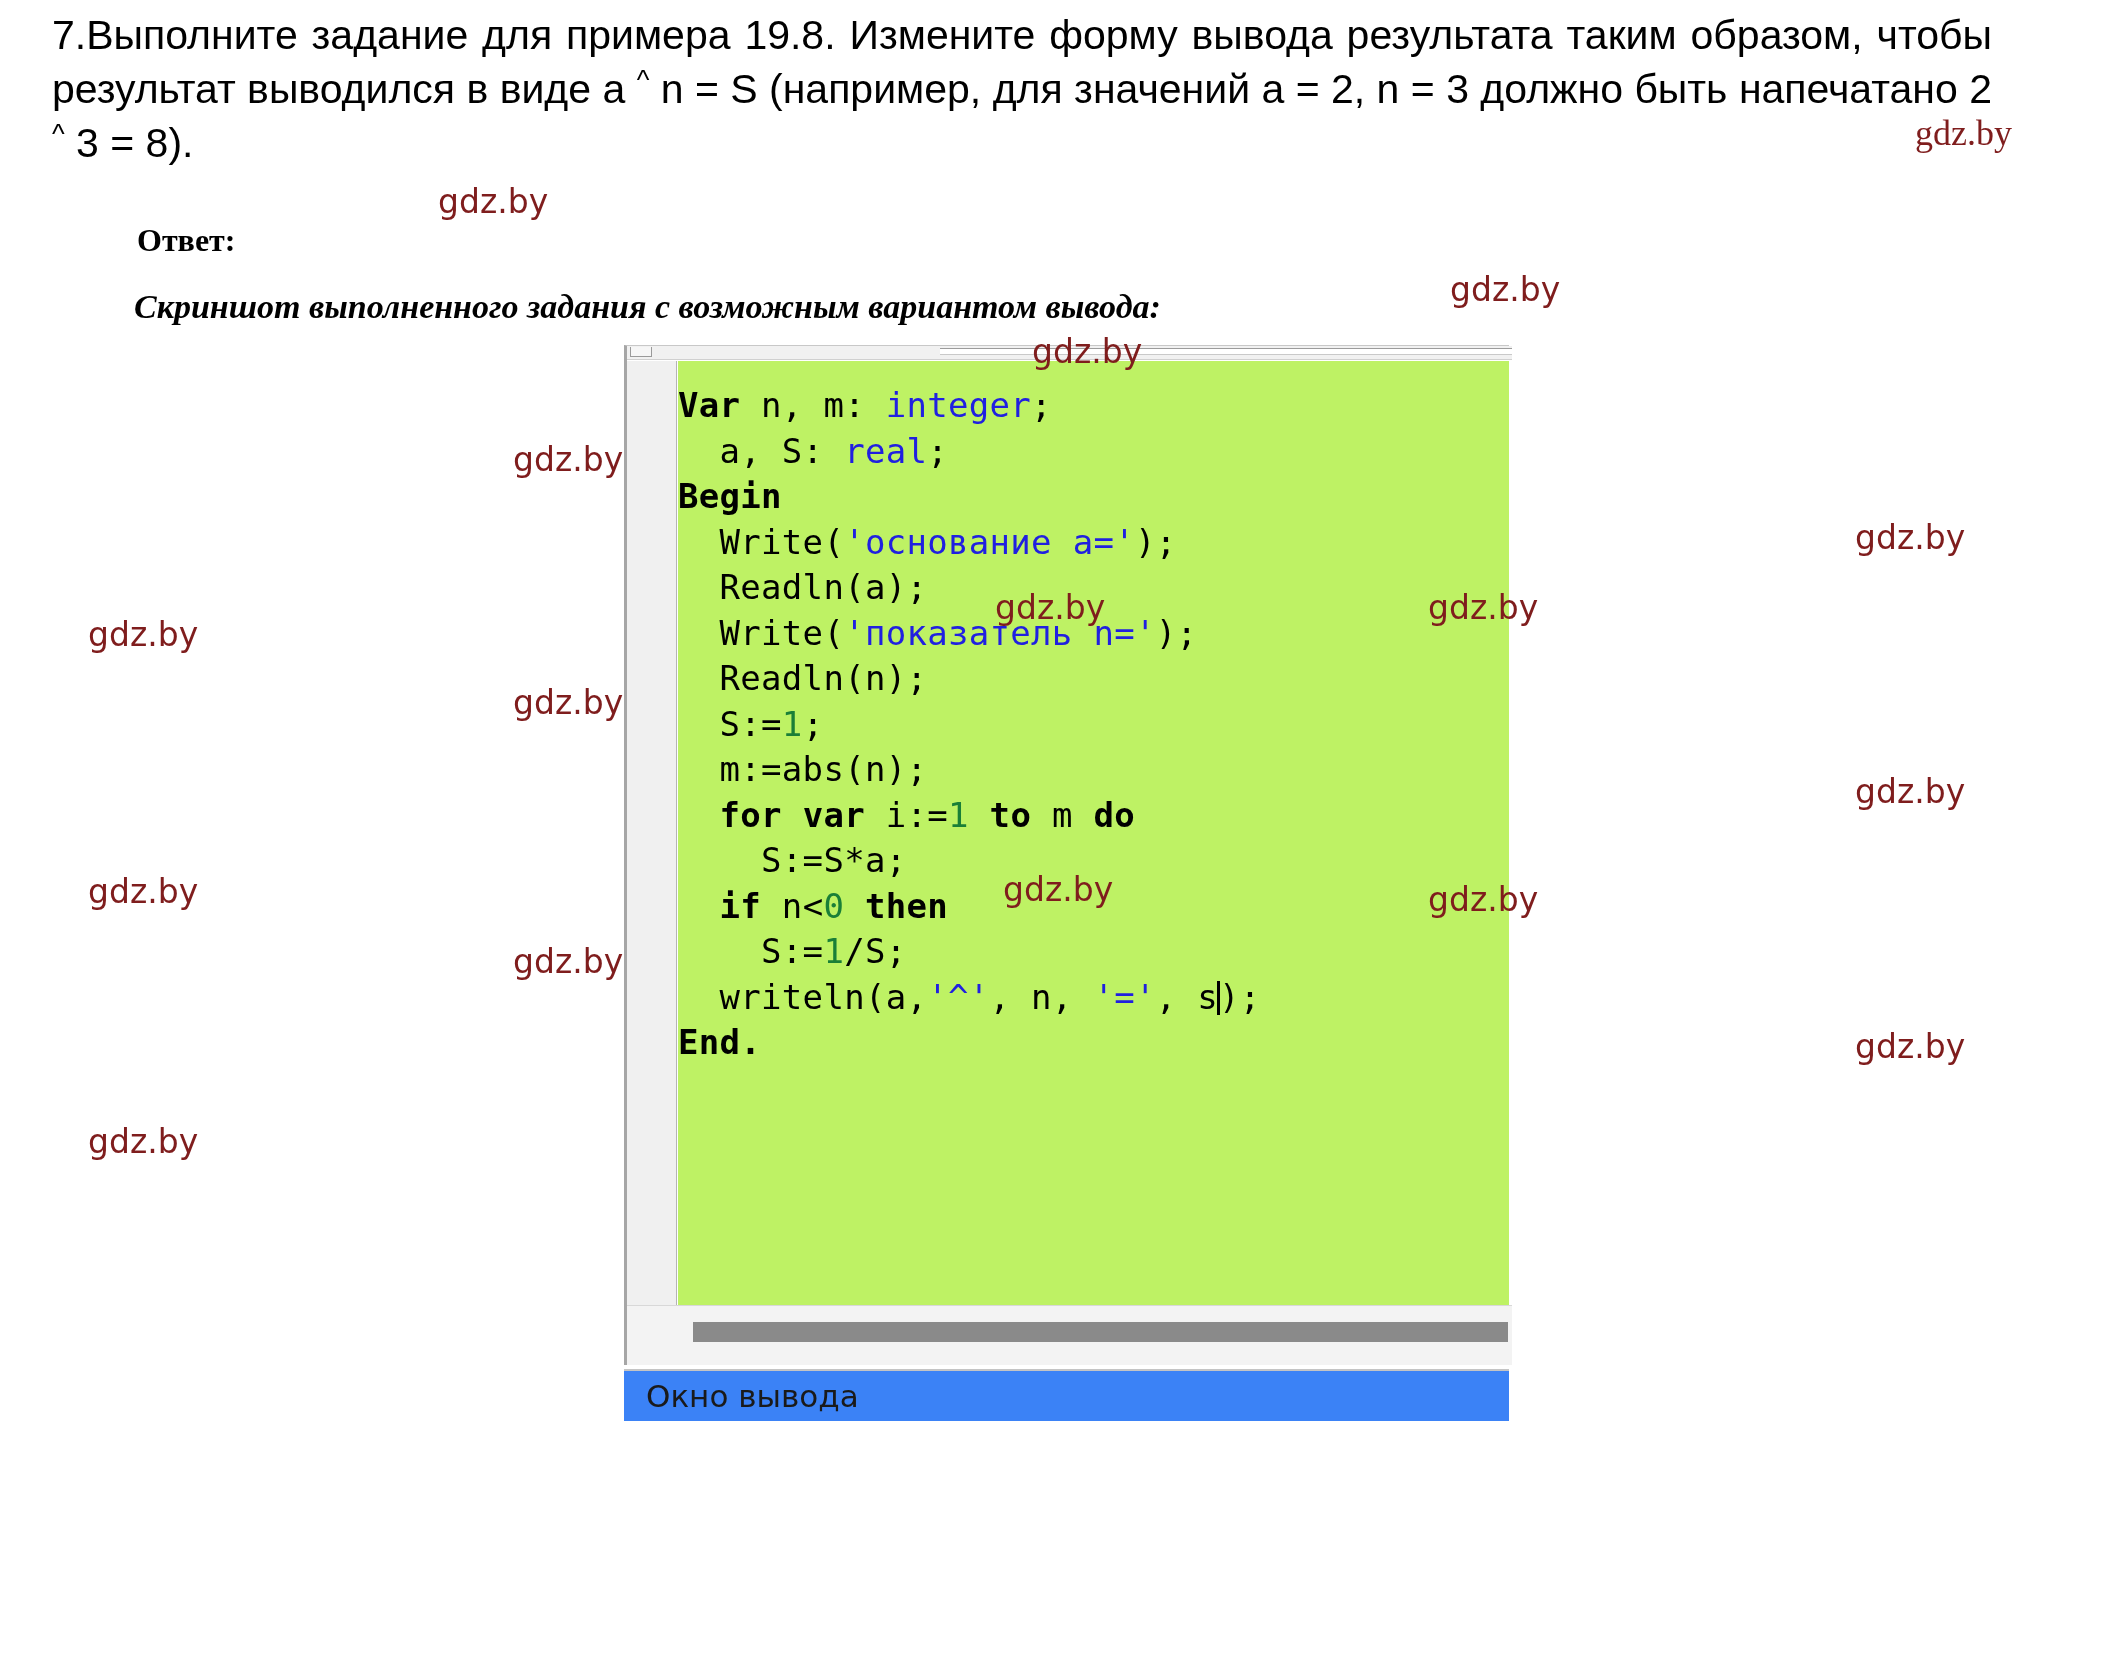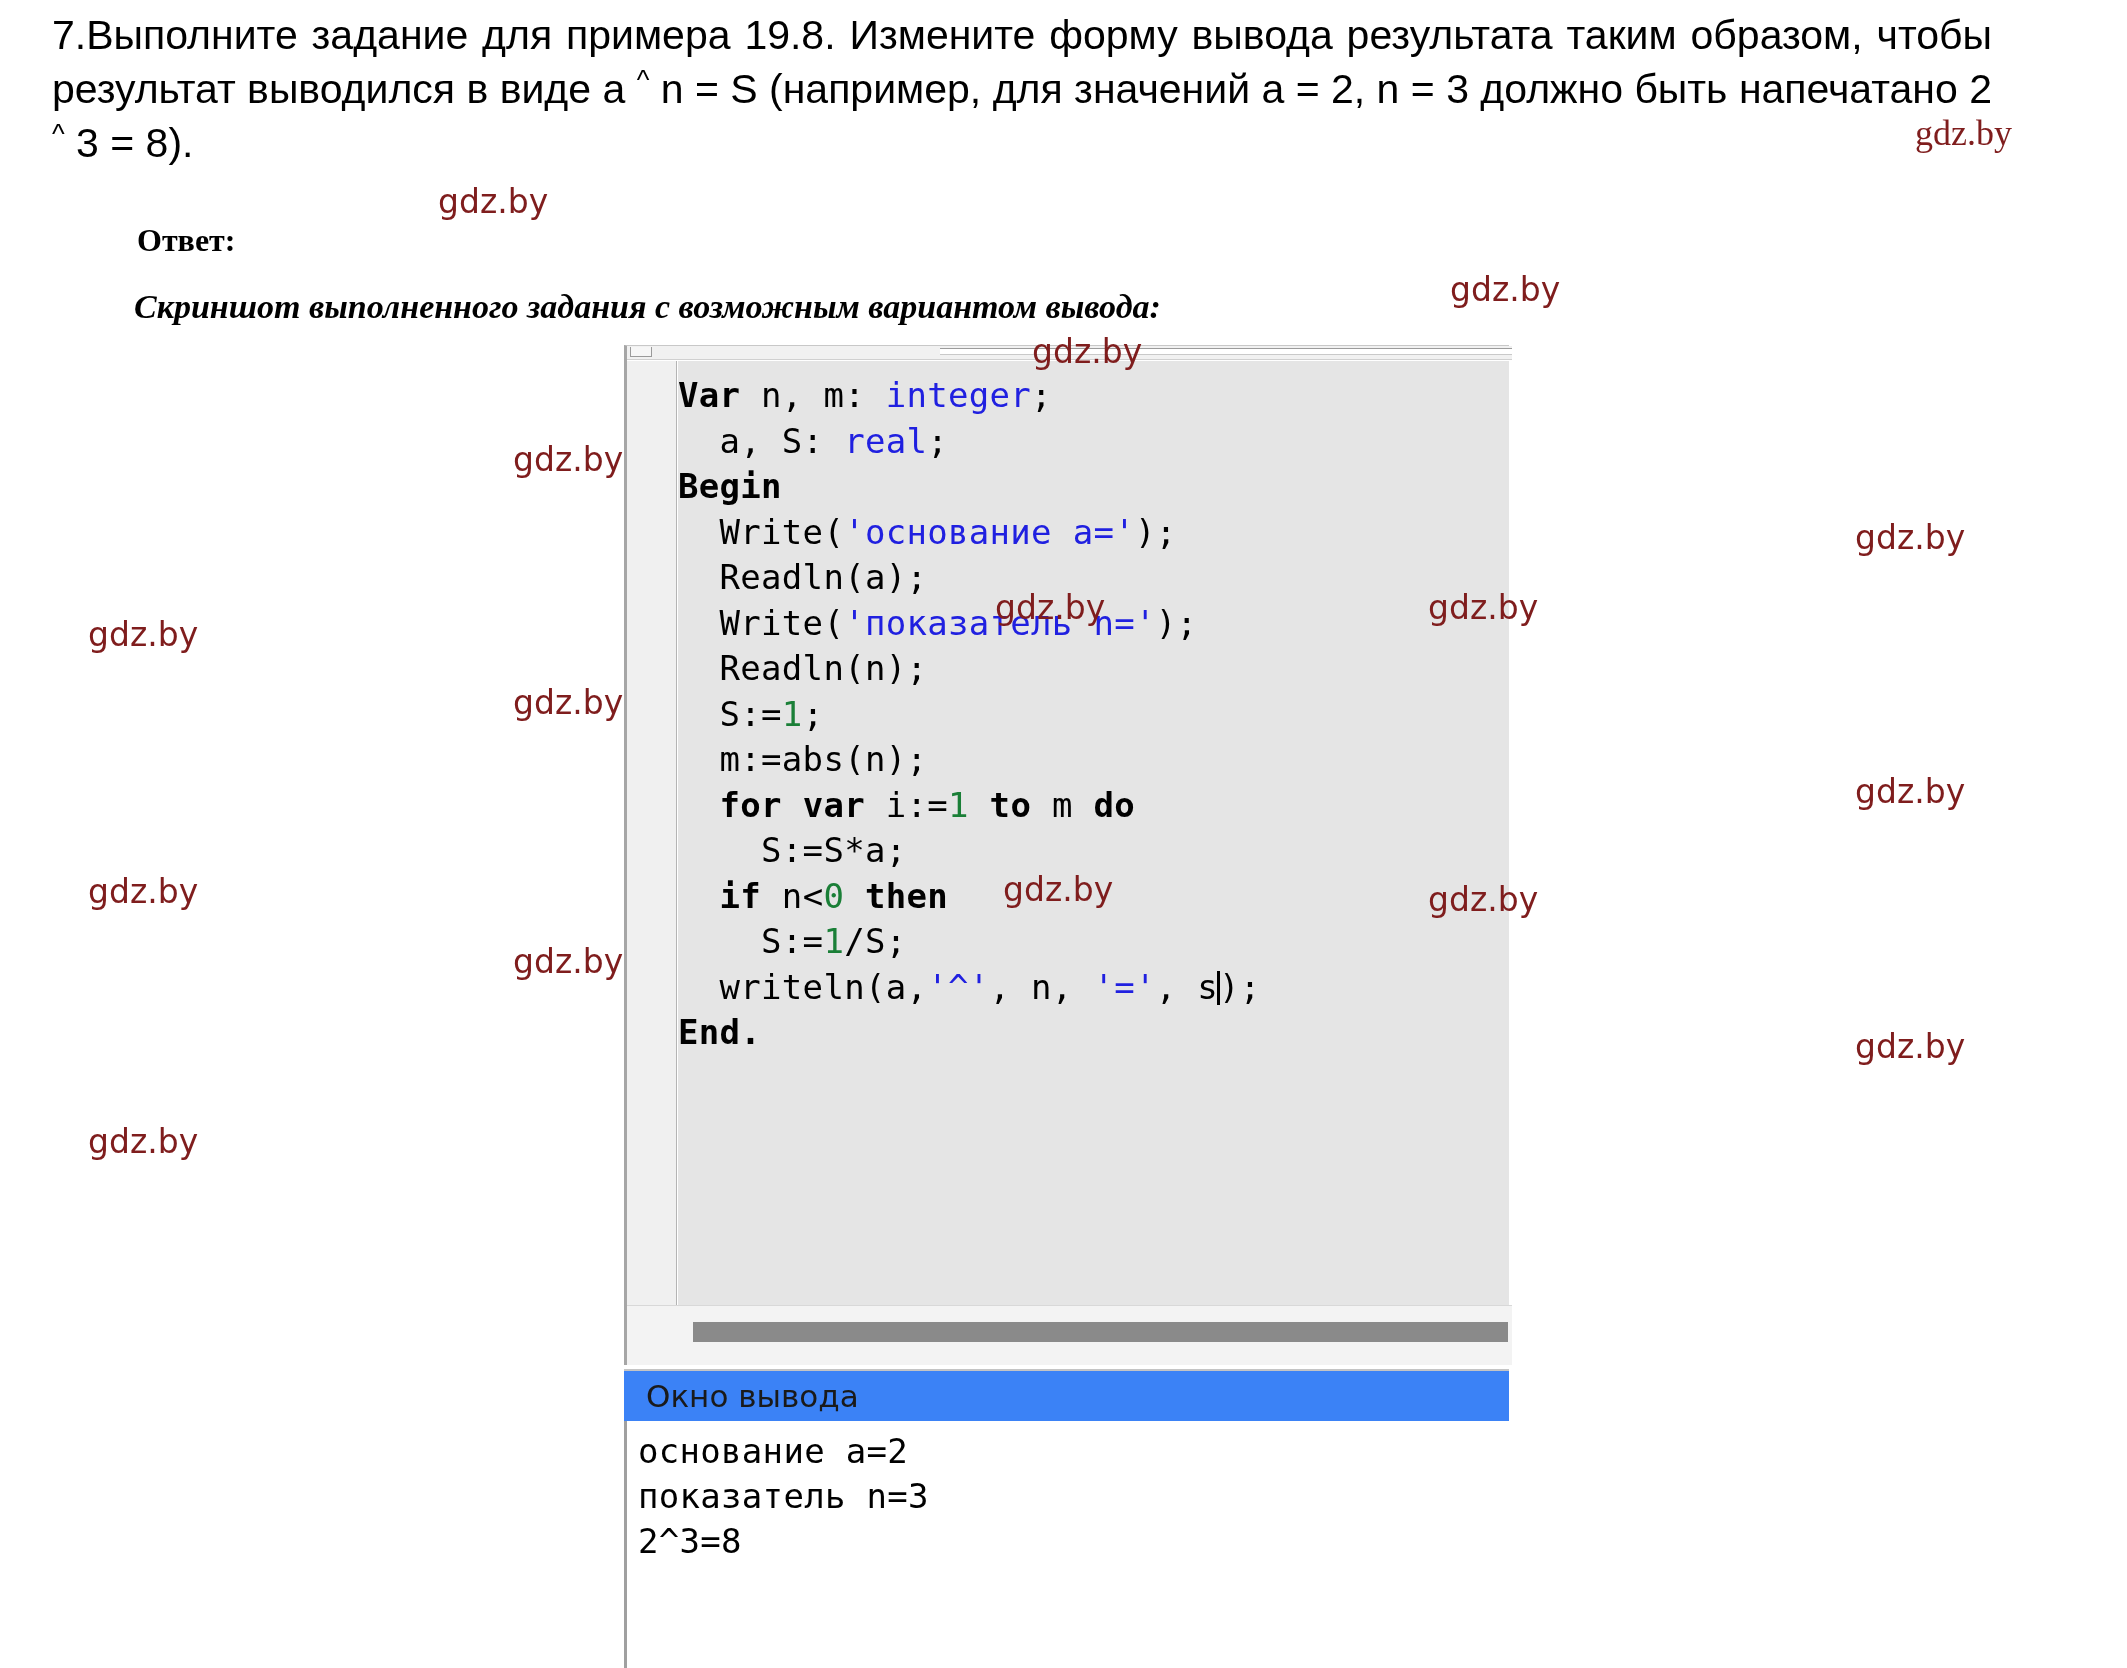--- a/index.html
+++ b/index.html
@@ -108,25 +108,25 @@
     height: 945px;
     background: #f0f0f0;
     border-right: 1px solid #b4b4b4;
   }
   #code-area {
     position: absolute;
     left: 51px;
     top: 15px;
     right: 0;
     height: 945px;
-    background: #e5e5e5;
+    background: #bef264;
     font-family: "DejaVu Sans Mono", monospace;
     font-size: 34px;
     line-height: 45.5px;
-    padding-top: 12px;
+    padding-top: 22px;
     white-space: pre;
     color: #000000;
     letter-spacing: 0.3px;
     overflow: hidden;
   }
   .code-line { height: 45.5px; }
   .kw   { color: #000000; font-weight: bold; }
   .typ  { color: #2020e0; }
   .str  { color: #2020e0; }
   .num  { color: #1a7f37; }
@@ -237,25 +237,20 @@
     <div id="editor-gutter"></div>
     <div id="code-area"><div class="code-line"><span class="kw">Var </span><span class="pln">n, m: </span><span class="typ">integer</span><span class="pln">;</span></div><div class="code-line"><span class="pln">  a, S: </span><span class="typ">real</span><span class="pln">;</span></div><div class="code-line"><span class="kw">Begin</span></div><div class="code-line"><span class="pln">  Write(</span><span class="str">'основание a='</span><span class="pln">);</span></div><div class="code-line"><span class="pln">  Readln(a);</span></div><div class="code-line"><span class="pln">  Write(</span><span class="str">'показатель n='</span><span class="pln">);</span></div><div class="code-line"><span class="pln">  Readln(n);</span></div><div class="code-line"><span class="pln">  S:=</span><span class="num">1</span><span class="pln">;</span></div><div class="code-line"><span class="pln">  m:=abs(n);</span></div><div class="code-line"><span class="pln">  </span><span class="kw">for</span><span class="pln"> </span><span class="kw">var</span><span class="pln"> i:=</span><span class="num">1</span><span class="pln"> </span><span class="kw">to</span><span class="pln"> m </span><span class="kw">do</span></div><div class="code-line"><span class="pln">    S:=S*a;</span></div><div class="code-line"><span class="pln">  </span><span class="kw">if</span><span class="pln"> n&lt;</span><span class="num">0</span><span class="pln"> </span><span class="kw">then</span></div><div class="code-line"><span class="pln">    S:=</span><span class="num">1</span><span class="pln">/S;</span></div><div class="code-line"><span class="pln">  writeln(a,</span><span class="str">'^'</span><span class="pln">, n, </span><span class="str">'='</span><span class="pln">, s</span><span class="caret"></span><span class="pln">);</span></div><div class="code-line"><span class="kw">End.</span></div></div>
     <div id="editor-hscroll">
       <div class="thumb"></div>
     </div>
   </div>
 
   <div id="output-window">
     <div id="output-titlebar">
       <div id="output-title-text">Окно вывода</div>
-    </div>
-    <div id="output-body">
-      <div id="output-text">основание a=2
-показатель n=3
-2^3=8</div>
     </div>
   </div>
 
 </div>
 
 <div id="watermark-layer">
     <div class="wm serifwm" style="left: 1915px; top: 112px;">gdz.by</div>
     <div class="wm" style="left: 438px; top: 182px;">gdz.by</div>
     <div class="wm" style="left: 1450px; top: 270px;">gdz.by</div>
     <div class="wm" style="left: 1032px; top: 332px;">gdz.by</div>

